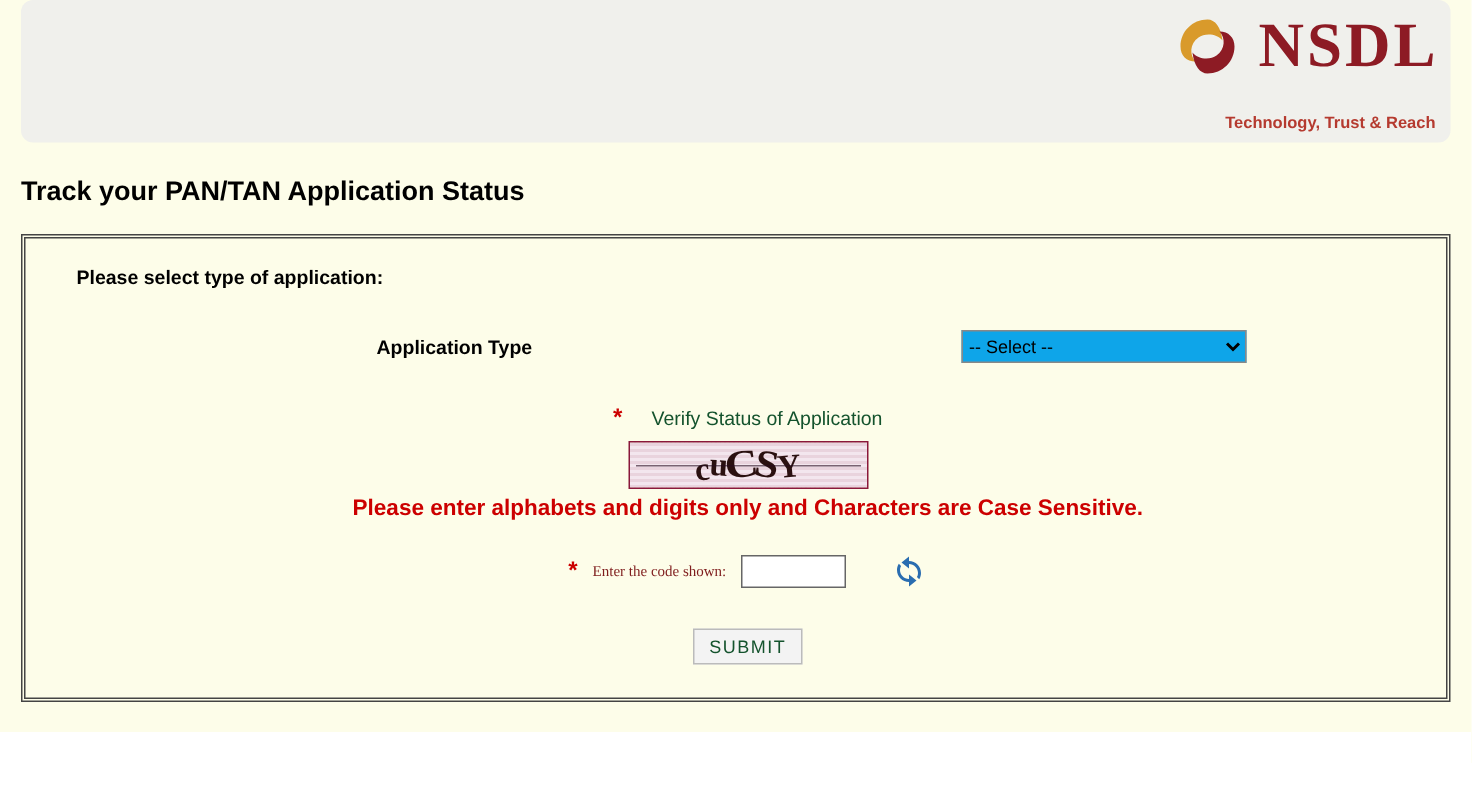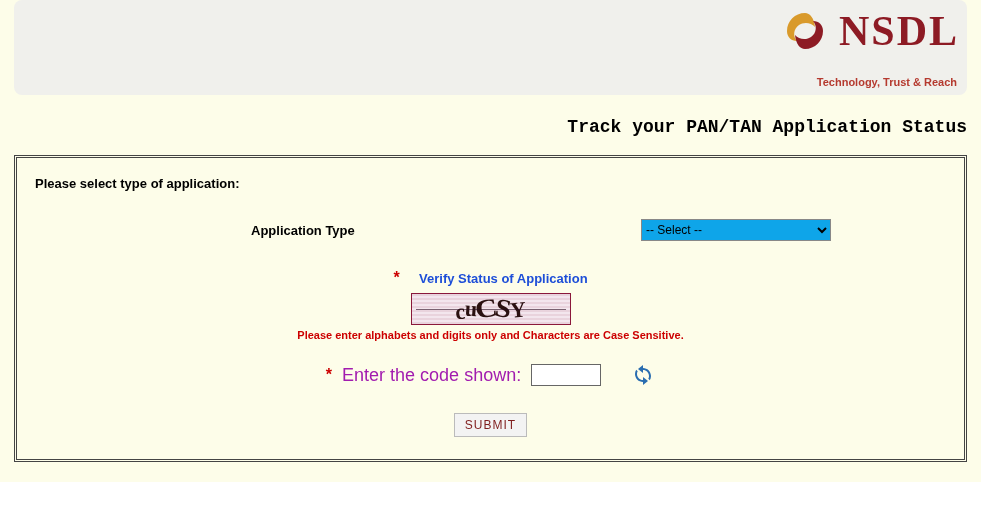--- a/index.html
+++ b/index.html
@@ -45,49 +45,47 @@
   .logo-tagline {
     font-size: 11px;
     color: #b53a2f;
     font-weight: bold;
     margin-top: -2px;
     align-self: flex-end;
     padding-right: 2px;
     text-align: center;
   }
   .title {
-    text-align: right;
+    text-align: left;
     font-size: 18px;
     font-weight: bold;
     color: #000;
     margin: 22px 0 18px 0;
-    font-family: Liberation Mono, monospace;
   }
   .form-box {
     border: 3px double #444;
-    padding: 18px 18px 22px 18px;
+    padding: 18px 18px 22px 34px;
   }
   .instruction {
     font-size: 13px;
     font-weight: bold;
     color: #000;
     margin-bottom: 28px;
   }
   .row {
     display: flex;
     align-items: center;
     margin-bottom: 28px;
   }
   .col-radio { width: 200px; padding-left: 8px; }
   .col-label {
     width: 390px;
     font-size: 13px;
     font-weight: bold;
     color: #000;
-    margin-left: 16px;
   }
   .col-field { flex: 1; }
   select {
     width: 190px;
     height: 22px;
     font-size: 12px;
     background: #0ea5e9;
     border: 1px solid #888;
   }
   .ack-input {
@@ -104,22 +102,22 @@
     border-radius:50%;
     display:inline-block;
     background:#f7f7e8;
   }
   .captcha-section {
     text-align: center;
     margin-top: 8px;
   }
   .verify-label {
     font-size: 13px;
-    font-weight: bold;
-    color: #1d4ed8;
+    font-weight: normal;
+    color: #14532d;
     margin-left: 15px;
   }
   .asterisk { color: #c00; font-weight: bold; }
   .captcha-img {
     margin: 6px auto 4px auto;
     width: 160px; height: 32px;
     border: 1px solid #8a183b;
     background: repeating-linear-gradient(0deg,#e9d3dd 0 2px,#f3e6ee 2px 4px),
                 repeating-linear-gradient(90deg,rgba(160,80,120,.25) 0 1px, transparent 1px 3px);
     display:flex; align-items:center; justify-content:center;
@@ -137,44 +135,44 @@
   .captcha-text span:nth-child(2){ transform:rotate(4deg) translateY(-1px); display:inline-block;}
   .captcha-text span:nth-child(3){ transform:rotate(-8deg) scaleX(1.2); display:inline-block; font-size:26px;}
   .captcha-text span:nth-child(4){ transform:rotate(10deg) scaleX(1.1); display:inline-block; font-size:26px;}
   .captcha-text span:nth-child(5){ transform:rotate(-5deg); display:inline-block;}
   .captcha-strike {
     position:absolute; left:4px; right:4px; top:50%;
     border-top:1px solid rgba(40,10,30,.6);
   }
   .captcha-note {
     color: #c00;
-    font-size: 11px;
+    font-size: 15px;
     font-weight: bold;
     margin-bottom: 22px;
   }
   .enter-row {
     display:flex;
     align-items:center;
     justify-content:center;
     gap: 10px;
     margin-bottom: 26px;
   }
-  .enter-label { font-size:18px; color:#a21caf; }
+  .enter-label { font-size:10px; color:#7f1d1d;font-family:Liberation Serif, serif; }
   .captcha-input {
     width: 70px; height:22px;
     border:1px solid #666;
     background:#fff;
     font-size:12px;
     padding:2px 4px;
   }
   .refresh-icon { margin-left: 20px; display:inline-flex; }
   .submit-row { text-align:center; }
   .submit-btn {
     font-size: 12px;
-    color: #7f1d1d;
+    color: #14532d;
     background: #f3f3f3;
     border: 1px solid #bbb;
     padding: 4px 10px;
     letter-spacing: 1px;
   }
 </style>
 </head>
 <body>
 
 <div class="page">

